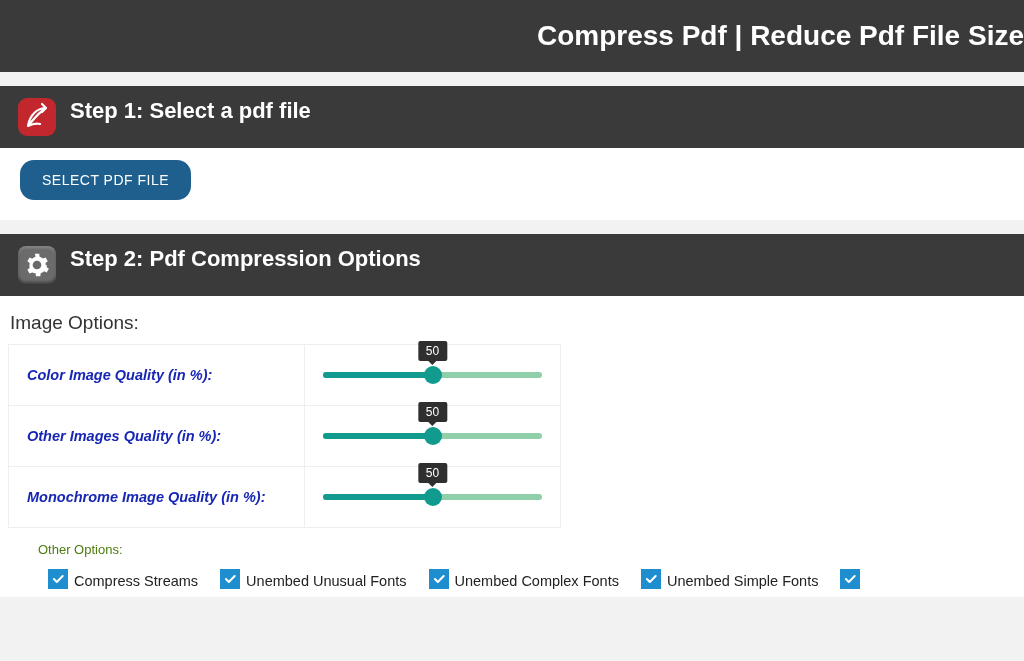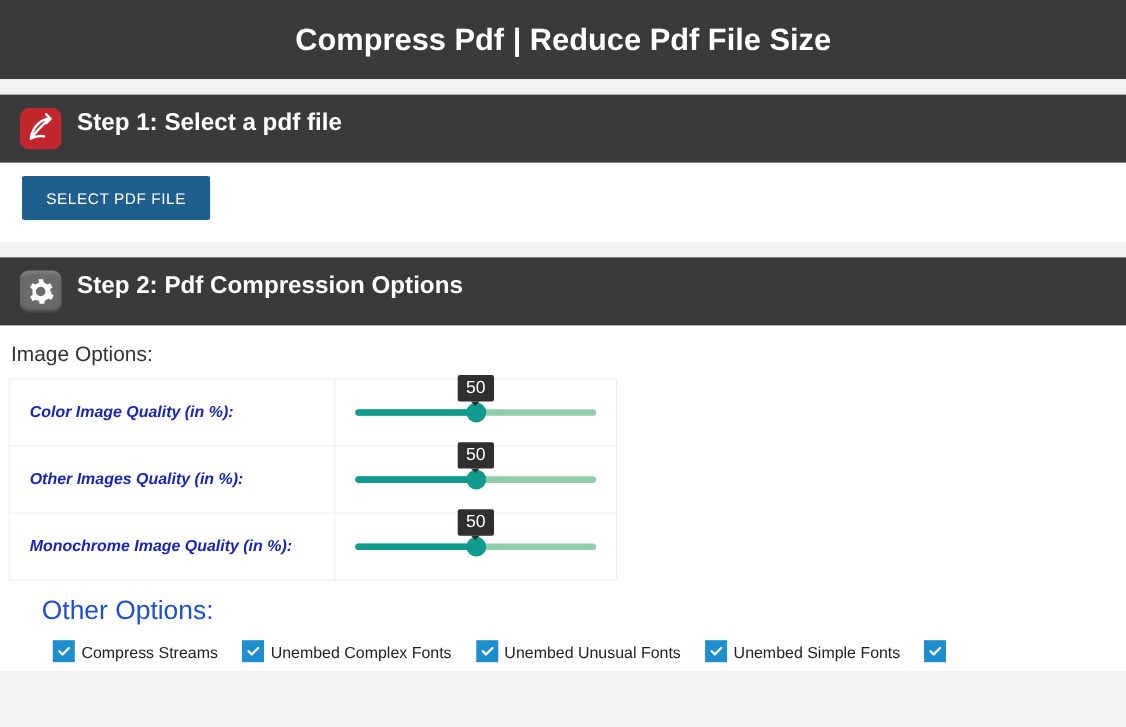--- a/index.html
+++ b/index.html
@@ -6,21 +6,21 @@
   body {
     font-family: Arial, Helvetica, sans-serif;
     background: #f2f2f2;
     width: 1024px;
     height: 661px;
     overflow: hidden;
   }
   .title-bar {
     background: #3a3a3a;
     color: #fff;
-    text-align: center;
+    text-align: right;
     padding: 20px 0;
     font-size: 28px;
     font-weight: bold;
   }
   .gap {
     height: 14px;
     background: #f2f2f2;
   }
   .step-bar {
     background: #3a3a3a;
@@ -55,21 +55,21 @@
   }
   .select-btn {
     background: #1e5f8e;
     color: #fff;
     border: none;
     padding: 12px 22px;
     font-size: 14px;
     font-weight: 500;
     letter-spacing: 0.5px;
     cursor: pointer;
-    border-radius: 2px;
+    border-radius: 14px;
   }
   .options-area {
     background: #fff;
     padding: 16px 8px 8px 8px;
   }
   .section-label {
     font-size: 19px;
     color: #333;
     margin: 0 0 10px 2px;
   }
@@ -116,37 +116,37 @@
     top: -5px;
     transform: translateX(-50%);
     cursor: pointer;
   }
   .tooltip {
     position: absolute;
     top: -30px;
     transform: translateX(-50%);
     background: #2f2f2f;
     color: #fff;
-    font-size: 16px;
+    font-size: 12px;
     padding: 3px 8px;
     border-radius: 2px;
   }
   .tooltip::after {
     content: "";
     position: absolute;
     bottom: -4px;
     left: 50%;
     transform: translateX(-50%);
     border: 4px solid transparent;
     border-top-color: #2f2f2f;
     border-bottom: none;
   }
   .other-label {
-    font-size: 24px;
-    color: #1d4ed8;
+    font-size: 13px;
+    color: #4d7c0f;
     margin: 8px 0 12px 30px;
   }
   .check-row {
     display: flex;
     align-items: center;
     gap: 22px;
     padding-left: 40px;
     flex-wrap: wrap;
   }
   .check-item {
@@ -249,36 +249,36 @@
           </svg>
         </span>
         <span>Compress Streams</span>
       </label>
       <label class="check-item">
         <span class="checkbox">
           <svg viewBox="0 0 24 24">
             <path fill="none" stroke="#fff" stroke-width="3.5" stroke-linecap="round" stroke-linejoin="round" d="M5 12l5 5L20 7"></path>
           </svg>
         </span>
+        <span>Unembed Unusual Fonts</span>
+      </label>
+      <label class="check-item">
+        <span class="checkbox">
+          <svg viewBox="0 0 24 24">
+            <path fill="none" stroke="#fff" stroke-width="3.5" stroke-linecap="round" stroke-linejoin="round" d="M5 12l5 5L20 7"></path>
+          </svg>
+        </span>
         <span>Unembed Complex Fonts</span>
       </label>
       <label class="check-item">
         <span class="checkbox">
           <svg viewBox="0 0 24 24">
             <path fill="none" stroke="#fff" stroke-width="3.5" stroke-linecap="round" stroke-linejoin="round" d="M5 12l5 5L20 7"></path>
           </svg>
         </span>
-        <span>Unembed Unusual Fonts</span>
-      </label>
-      <label class="check-item">
-        <span class="checkbox">
-          <svg viewBox="0 0 24 24">
-            <path fill="none" stroke="#fff" stroke-width="3.5" stroke-linecap="round" stroke-linejoin="round" d="M5 12l5 5L20 7"></path>
-          </svg>
-        </span>
         <span>Unembed Simple Fonts</span>
       </label>
       <label class="check-item">
         <span class="checkbox">
           <svg viewBox="0 0 24 24">
             <path fill="none" stroke="#fff" stroke-width="3.5" stroke-linecap="round" stroke-linejoin="round" d="M5 12l5 5L20 7"></path>
           </svg>
         </span>
       </label>
     </div>

